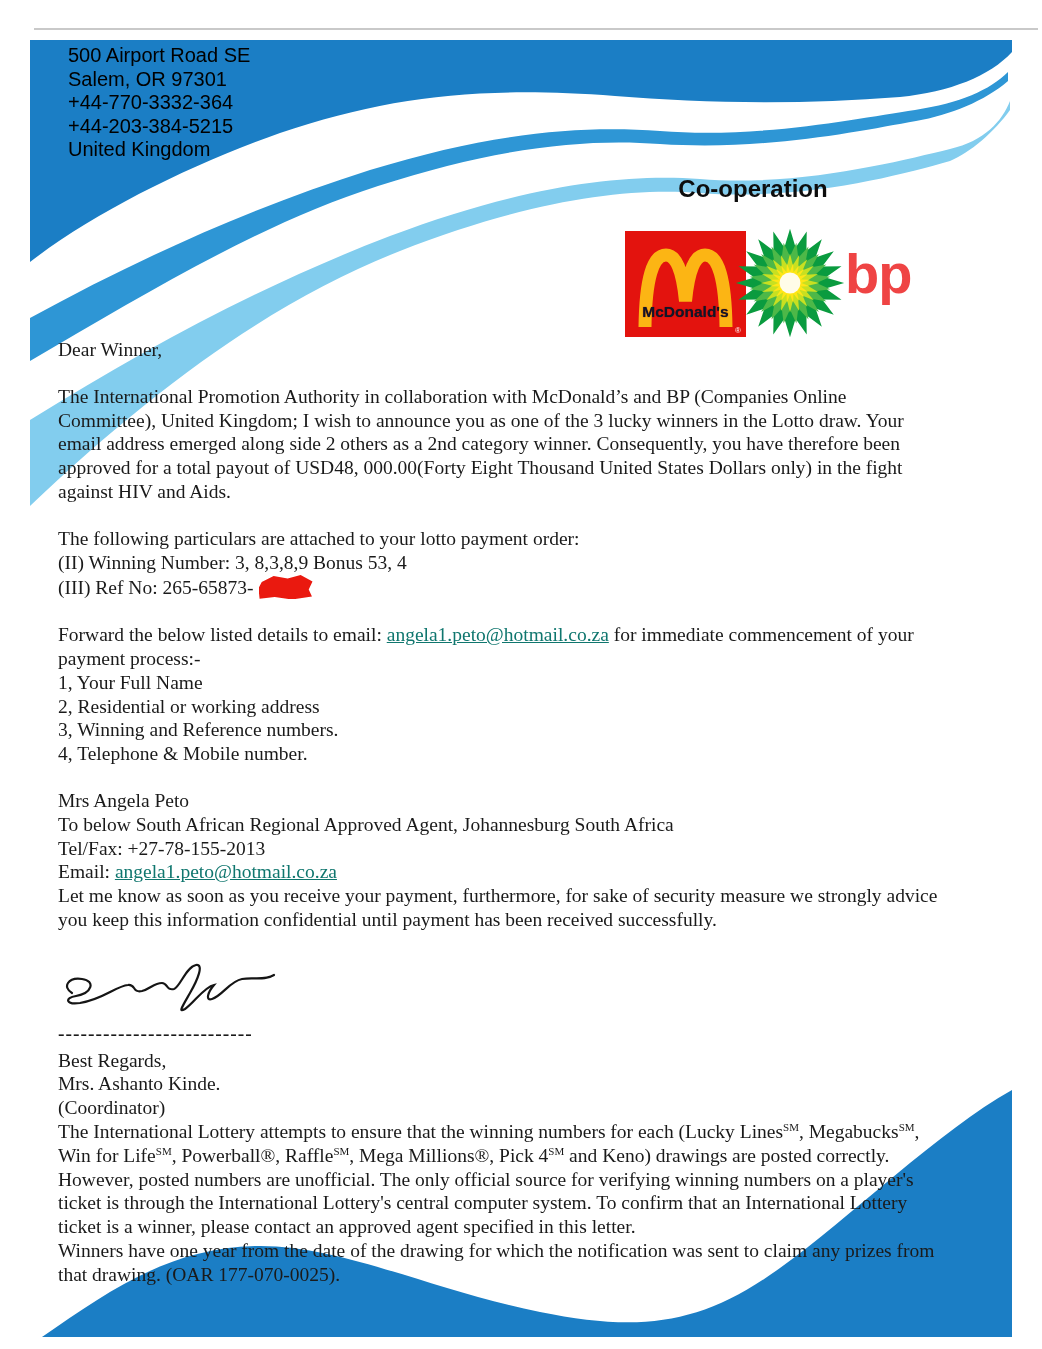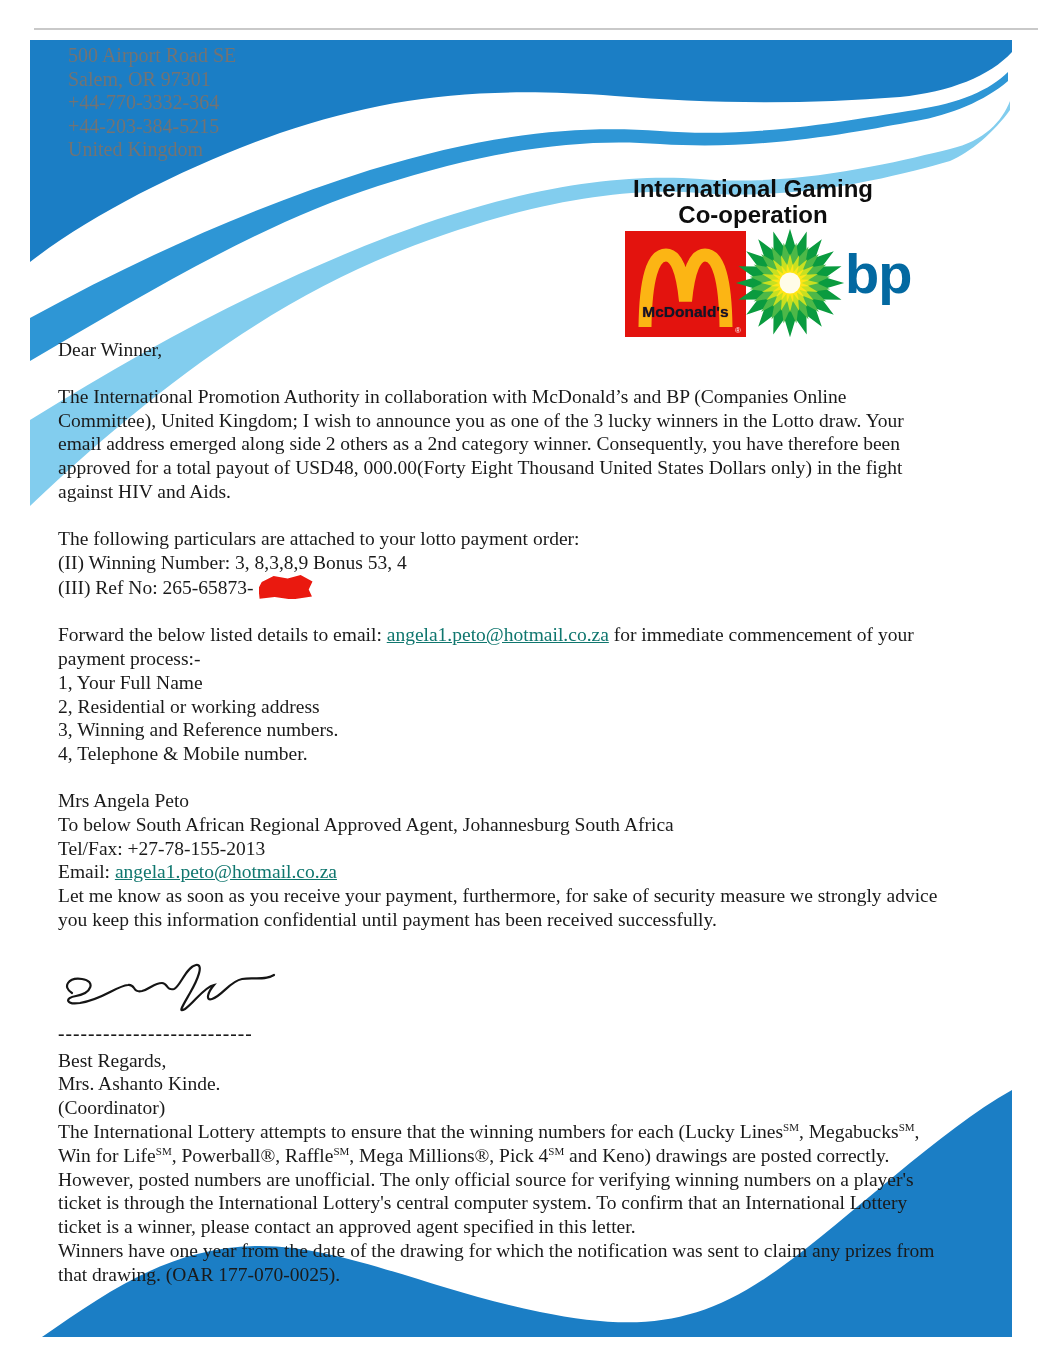--- a/index.html
+++ b/index.html
@@ -4,39 +4,39 @@
 <style>
   html,body{margin:0;padding:0;}
   body{
     width:1042px;height:1349px;position:relative;background:#ffffff;
     font-family:"Liberation Sans",sans-serif;overflow:hidden;
   }
   .top-line{position:absolute;left:34px;top:28px;width:1004px;height:2px;background:#c9c9c9;}
   .wave-svg{position:absolute;left:0;top:0;width:1042px;height:560px;z-index:0;}
   .bottom-svg{position:absolute;left:0;top:1080px;width:1042px;height:269px;z-index:0;}
   .address{
-    position:absolute;left:68px;top:44px;z-index:2;color:#737373;
-    font-size:20px;line-height:23.5px;font-family:Liberation Serif, serif;
+    position:absolute;left:68px;top:44px;z-index:2;color:#000000;
+    font-size:20px;line-height:23.5px;font-family:Liberation Sans, sans-serif;
   }
   .org-heading{
     position:absolute;left:583px;top:176px;width:340px;z-index:2;text-align:center;
     font-weight:bold;font-size:24px;line-height:26px;color:#0d0d0d;
     font-family:"Liberation Sans",sans-serif;
   }
   .mcd{position:absolute;left:625px;top:231px;width:121px;height:106px;z-index:2;background:#e3130e;}
   .mcd-arches{position:absolute;left:0;top:0;}
   .mcd-label{
     position:absolute;left:0;top:72px;width:121px;text-align:center;color:#0f172a;
     font-weight:bold;font-size:15.5px;font-family:"Liberation Sans",sans-serif;
     text-shadow:0 0 1px #7a0000;
   }
   .mcd-reg{position:absolute;right:5px;bottom:2px;color:#ffffff;font-size:8px;}
   .bp-helios{position:absolute;left:733px;top:226px;width:114px;height:114px;z-index:3;}
   .bp-label{
-    position:absolute;left:845px;top:246px;z-index:2;color:#0369a1;font-weight:bold;
+    position:absolute;left:845px;top:246px;z-index:2;color:#ef4444;font-weight:bold;
     font-size:56px;line-height:56px;letter-spacing:-1px;font-family:"Liberation Sans",sans-serif;
   }
   .letter-body{
     position:absolute;left:58px;top:338px;width:884px;z-index:2;color:#1a1a1a;
     font-family:"Liberation Serif",serif;font-size:19.5px;line-height:23.8px;
   }
   .blk{margin:0 0 23px 0;}
   .line{margin:0;}
   a.email-link, .email-link{color:#0f766e;text-decoration:underline;cursor:pointer;}
   sup{font-size:11px;line-height:0;}
@@ -66,21 +66,20 @@
 
 <div class="address">
   <div class="line">500 Airport Road SE</div>
   <div class="line">Salem, OR 97301</div>
   <div class="line">+44-770-3332-364</div>
   <div class="line">+44-203-384-5215</div>
   <div class="line">United Kingdom</div>
 </div>
 
 <div class="org-heading">
-  <div class="line">International Gaming</div>
   <div class="line">Co-operation</div>
 </div>
 
 <div class="mcd">
   <svg class="mcd-arches" width="121" height="106" viewBox="0 0 121 106" aria-hidden="true">
     <path d="M20,96 Q21,24 41,24 Q56,24 60.5,70 Q65,24 80,24 Q100,24 101,96" fill="none" stroke="#fcb514" stroke-width="13" stroke-linecap="butt"></path>
   </svg>
   <div class="mcd-label">McDonald's</div>
   <div class="mcd-reg">®</div>
 </div>

